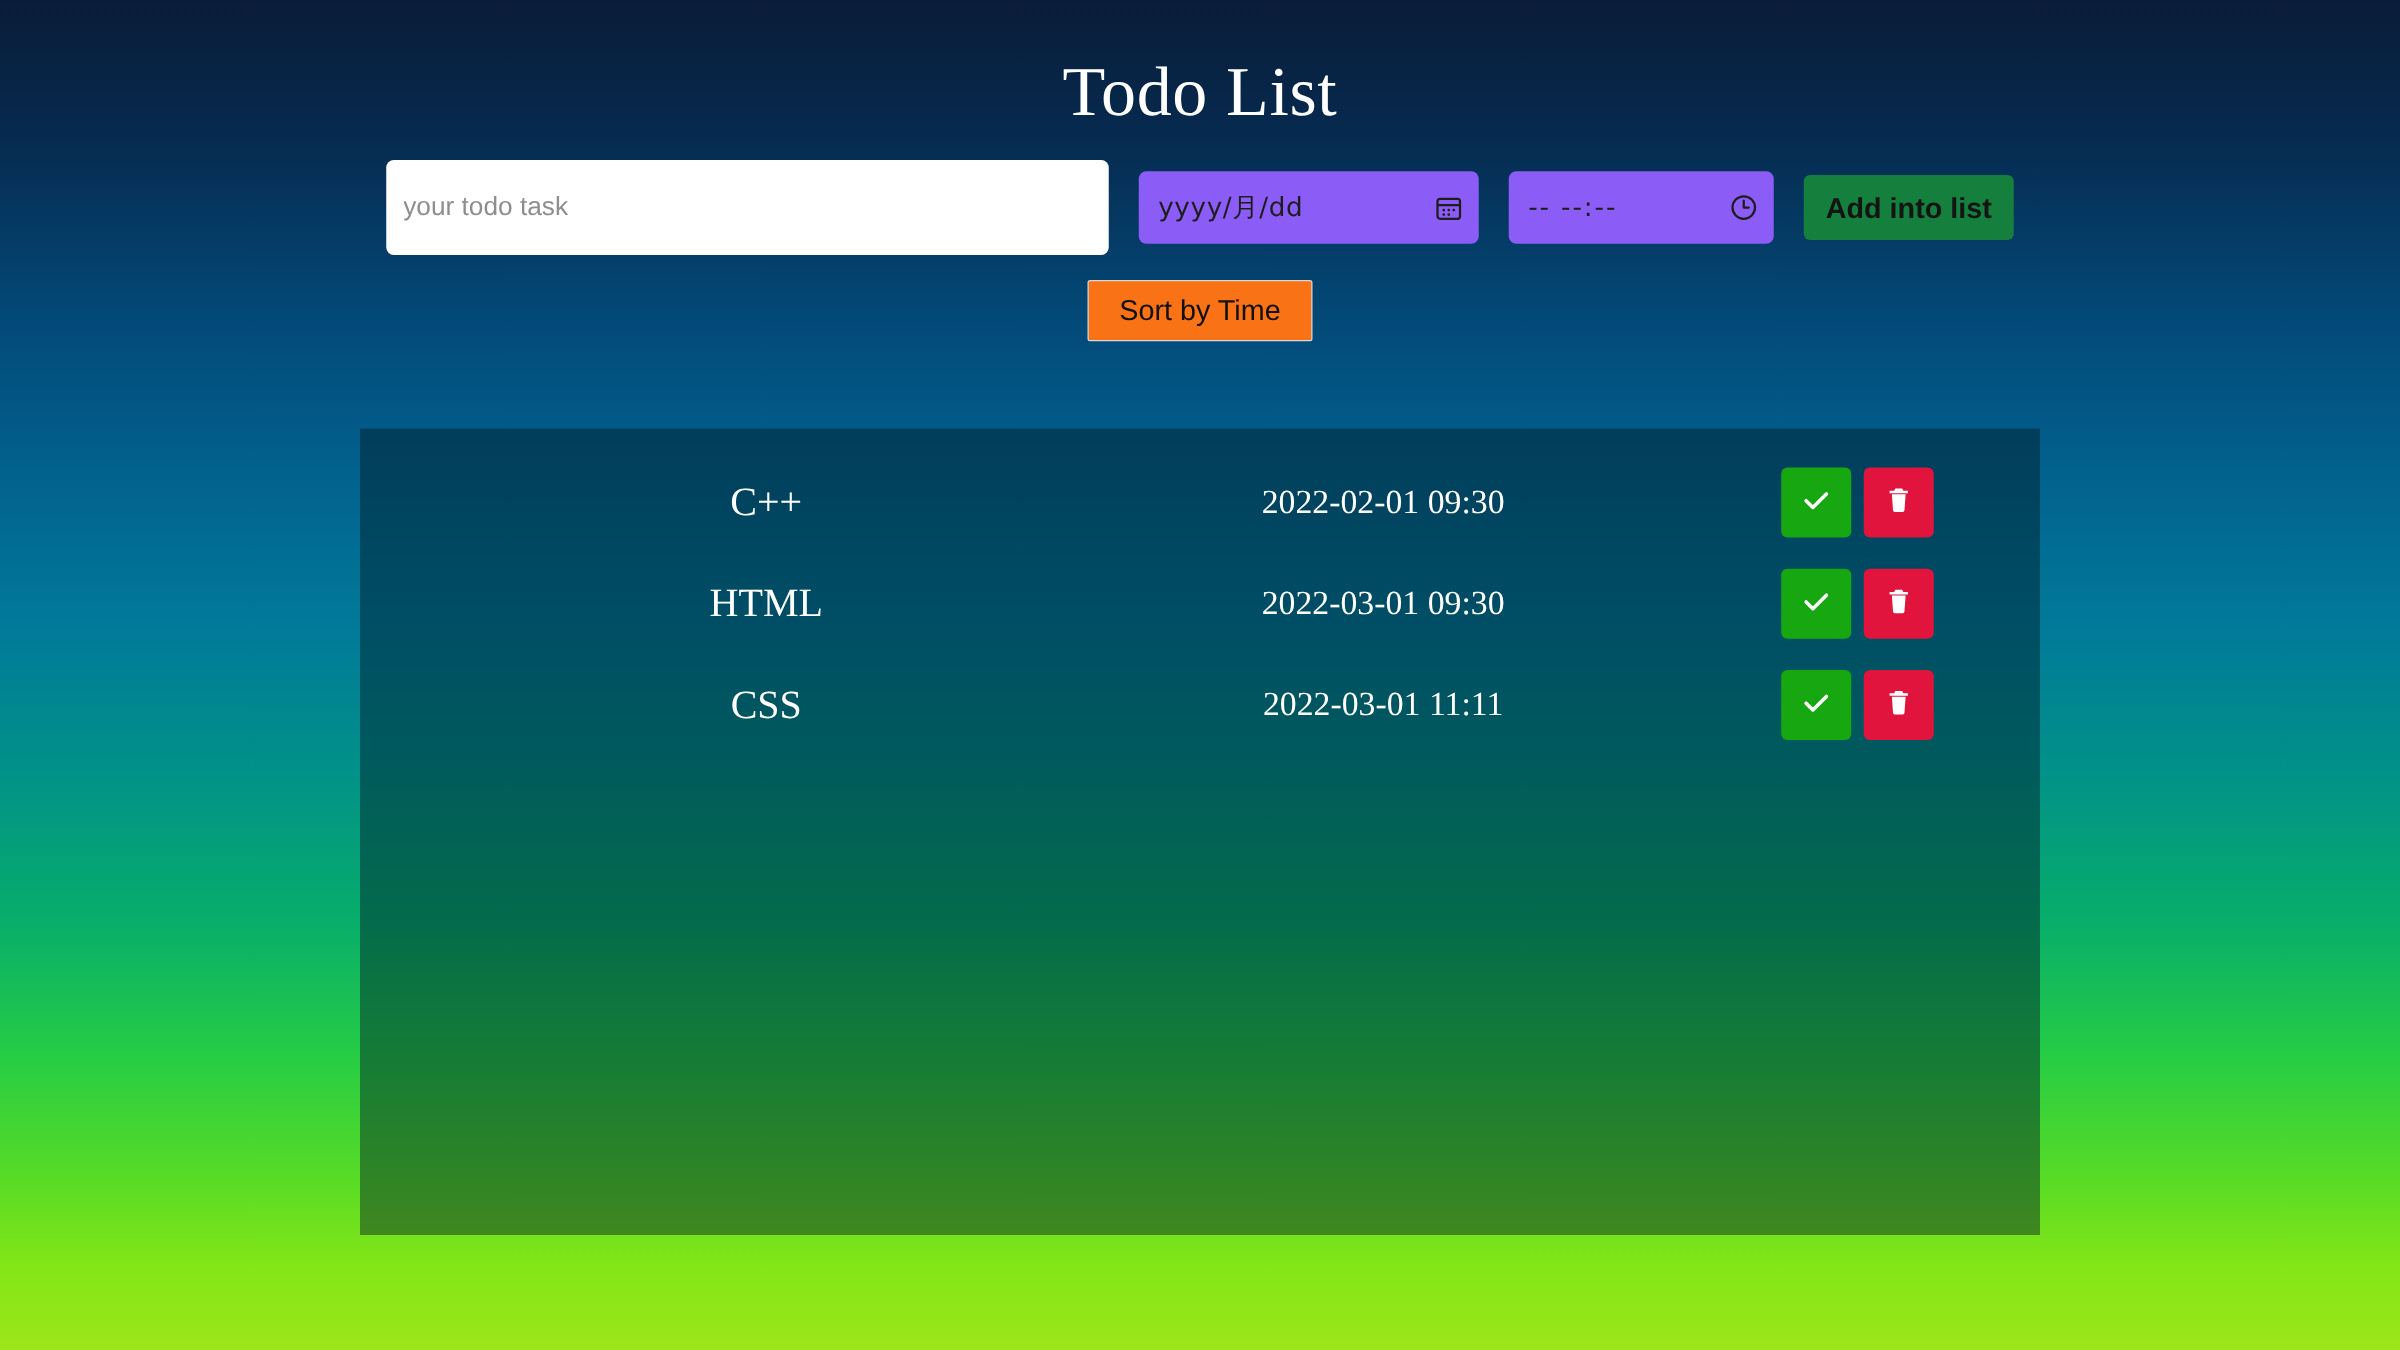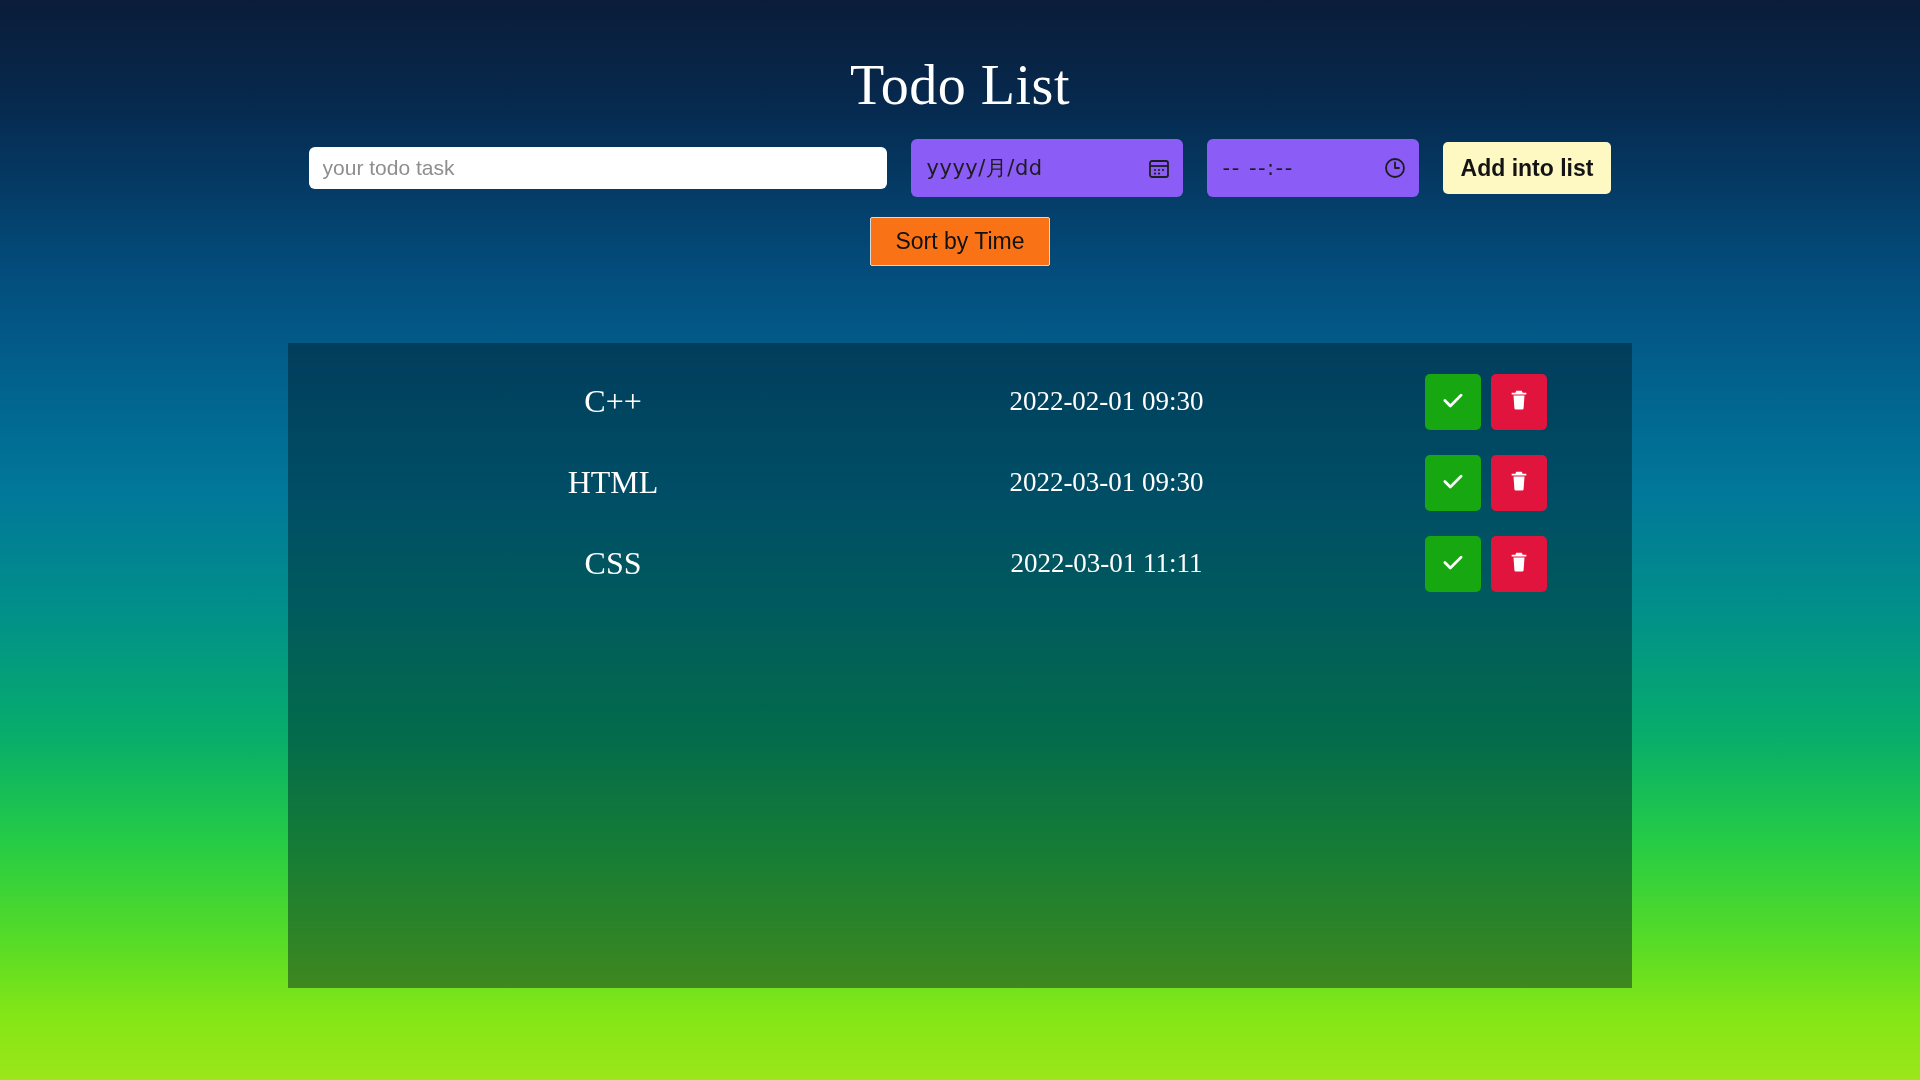--- a/index.html
+++ b/index.html
@@ -22,42 +22,42 @@
       #07ad6b 68%,
       #25cc45 78%,
       #56db27 87%,
       #84e616 94%,
       #9ce61a 100%);
     position: relative;
   }
 
   
   .page-title {
-    margin: 11px;
+    margin: 0;
     padding-top: 42px;
     text-align: center;
     font-family: "Liberation Serif", "DejaVu Serif", serif;
     font-size: 56px;
     font-weight: 400;
     color: #ffffff;
     letter-spacing: 0.5px;
     line-height: 1.15;
   }
 
   
   .form-row {
     margin-top: 22px;
     display: flex;
     justify-content: center;
     align-items: center;
     gap: 24px;
   }
   .text-input {
     width: 578px;
-    height: 42px;
+    height: 76px;
     border: none;
     border-radius: 6px;
     background: #ffffff;
     font-family: "Liberation Sans", sans-serif;
     font-size: 21px;
     color: #222;
     padding: 0 14px;
     outline: none;
   }
   .text-input::placeholder { color: #8e8e8e; }
@@ -82,21 +82,21 @@
     white-space: nowrap;
   }
   .time-input .field-text { letter-spacing: 1.5px; }
   .field-icon { flex: 0 0 auto; display: flex; align-items: center; }
 
   .add-btn {
     height: 52px;
     padding: 0 18px;
     border: none;
     border-radius: 5px;
-    background: #fef9c3;
+    background: #15803d;
     color: #141414;
     font-family: "Liberation Sans", sans-serif;
     font-size: 23px;
     font-weight: bold;
     cursor: pointer;
     white-space: nowrap;
   }
 
   
   .sort-row {

